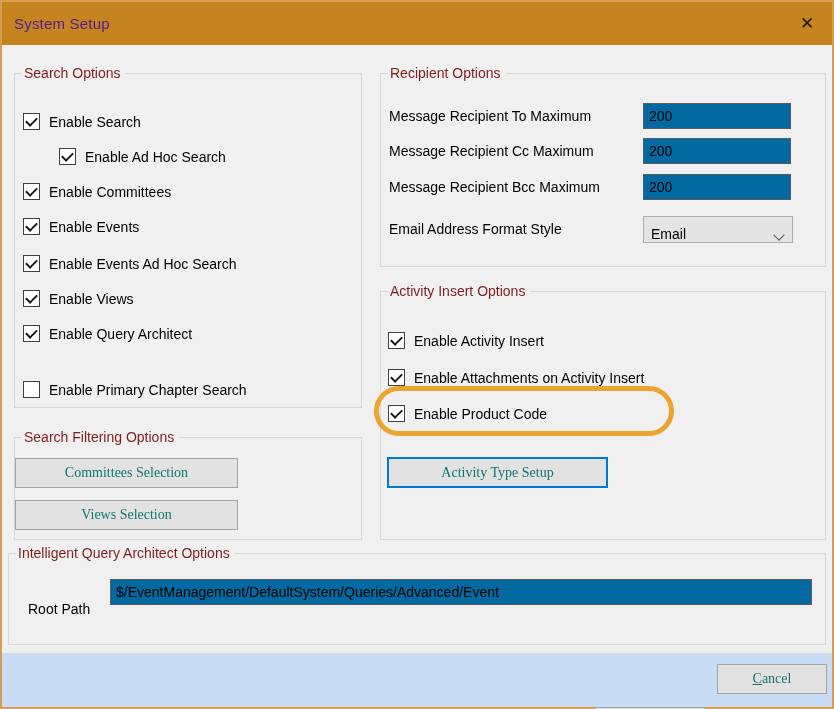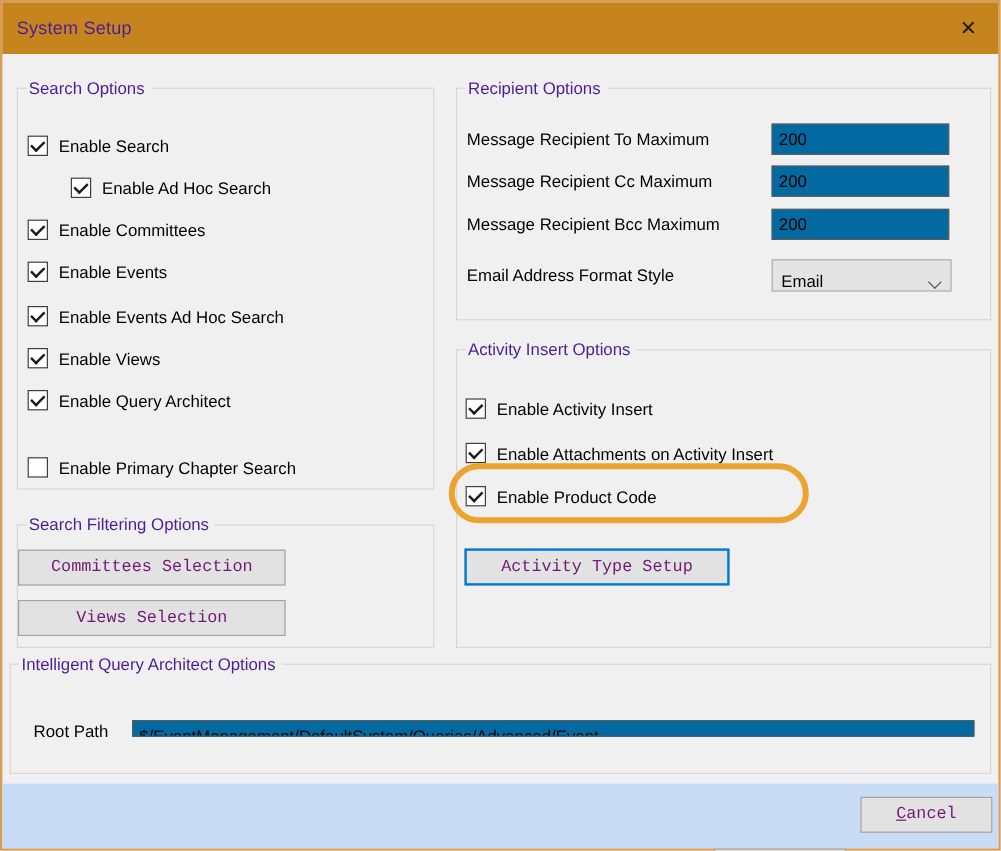--- a/index.html
+++ b/index.html
@@ -31,21 +31,21 @@
     position:absolute;right:6px;top:0;width:38px;height:43px;
     display:flex;align-items:center;justify-content:center;
     font-size:17px;font-weight:400;color:#1B1B1B;cursor:pointer;
   }
   
   .groupbox{
     position:absolute;border:1px solid #D7D7D7;
   }
   .gb-title{
     position:absolute;top:-9px;left:7px;background:var(--dialog-bg);
-    padding:0 5px 0 2px;font-size:14px;color:#4c1d95;white-space:nowrap;
+    padding:0 5px 0 2px;font-size:14px;color:#7f1d1d;white-space:nowrap;
   }
   
   .cbrow{
     position:absolute;display:flex;align-items:flex-end;height:19px;cursor:default;
   }
   .cb{
     width:17px;height:17px;background:#FFFFFF;border:1px solid #3F3F3F;
     position:relative;flex:0 0 auto;
   }
   .cbrow.checked .cb::after{
@@ -69,21 +69,21 @@
     padding:0 9px 0 7px;font-size:14px;cursor:default;
   }
   .combo-chevron{
     width:8px;height:8px;border-right:1px solid #565656;border-bottom:1px solid #565656;
     transform:rotate(45deg) translate(-2px,-2px);flex:0 0 auto;
   }
   
   .btn{
     position:absolute;background:#E2E2E2;border:1px solid #A3A3A3;
     display:flex;align-items:center;justify-content:center;
-    font-size:14px;color:#701a75;cursor:pointer;font-family:Liberation Mono, monospace;
+    font-size:14px;color:#0f766e;cursor:pointer;font-family:Liberation Serif, serif;
   }
   .btn-focus{border:2px solid var(--focus-border);}
   .btn-label{display:block;}
   .footer .btn .btn-label::first-letter{text-decoration:underline;}
   
   .annotation{
     position:absolute;left:372px;top:384px;width:300px;height:50px;
     border:5px solid var(--highlight-annotation);border-radius:25px;
     pointer-events:none;z-index:5;
   }
@@ -188,21 +188,21 @@
     <button class="btn btn-focus" style="left:6px;top:165px;width:221px;height:31px;">
       <span class="btn-label">Activity Type Setup</span>
     </button>
   </div>
 
   <div class="annotation"></div>
 
   <div class="groupbox" style="left:6px;top:551px;width:818px;height:92px;">
     <span class="gb-title">Intelligent Query Architect Options</span>
     <span class="field-label" style="left:19px;top:42px;">Root Path</span>
-    <div class="textfield" style="left:101px;top:46px;width:702px;height:14px;">$/EventManagement/DefaultSystem/Queries/Advanced/Event</div>
+    <div class="textfield" style="left:101px;top:25px;width:702px;height:26px;">$/EventManagement/DefaultSystem/Queries/Advanced/Event</div>
   </div>
 
   <div class="footer">
     <button class="btn" style="left:593px;top:11px;width:110px;height:30px;margin-top:43px;">
       <span class="btn-label">Save</span>
     </button>
     <button class="btn" style="left:715px;top:11px;width:110px;height:30px;">
       <span class="btn-label">Cancel</span>
     </button>
   </div>

